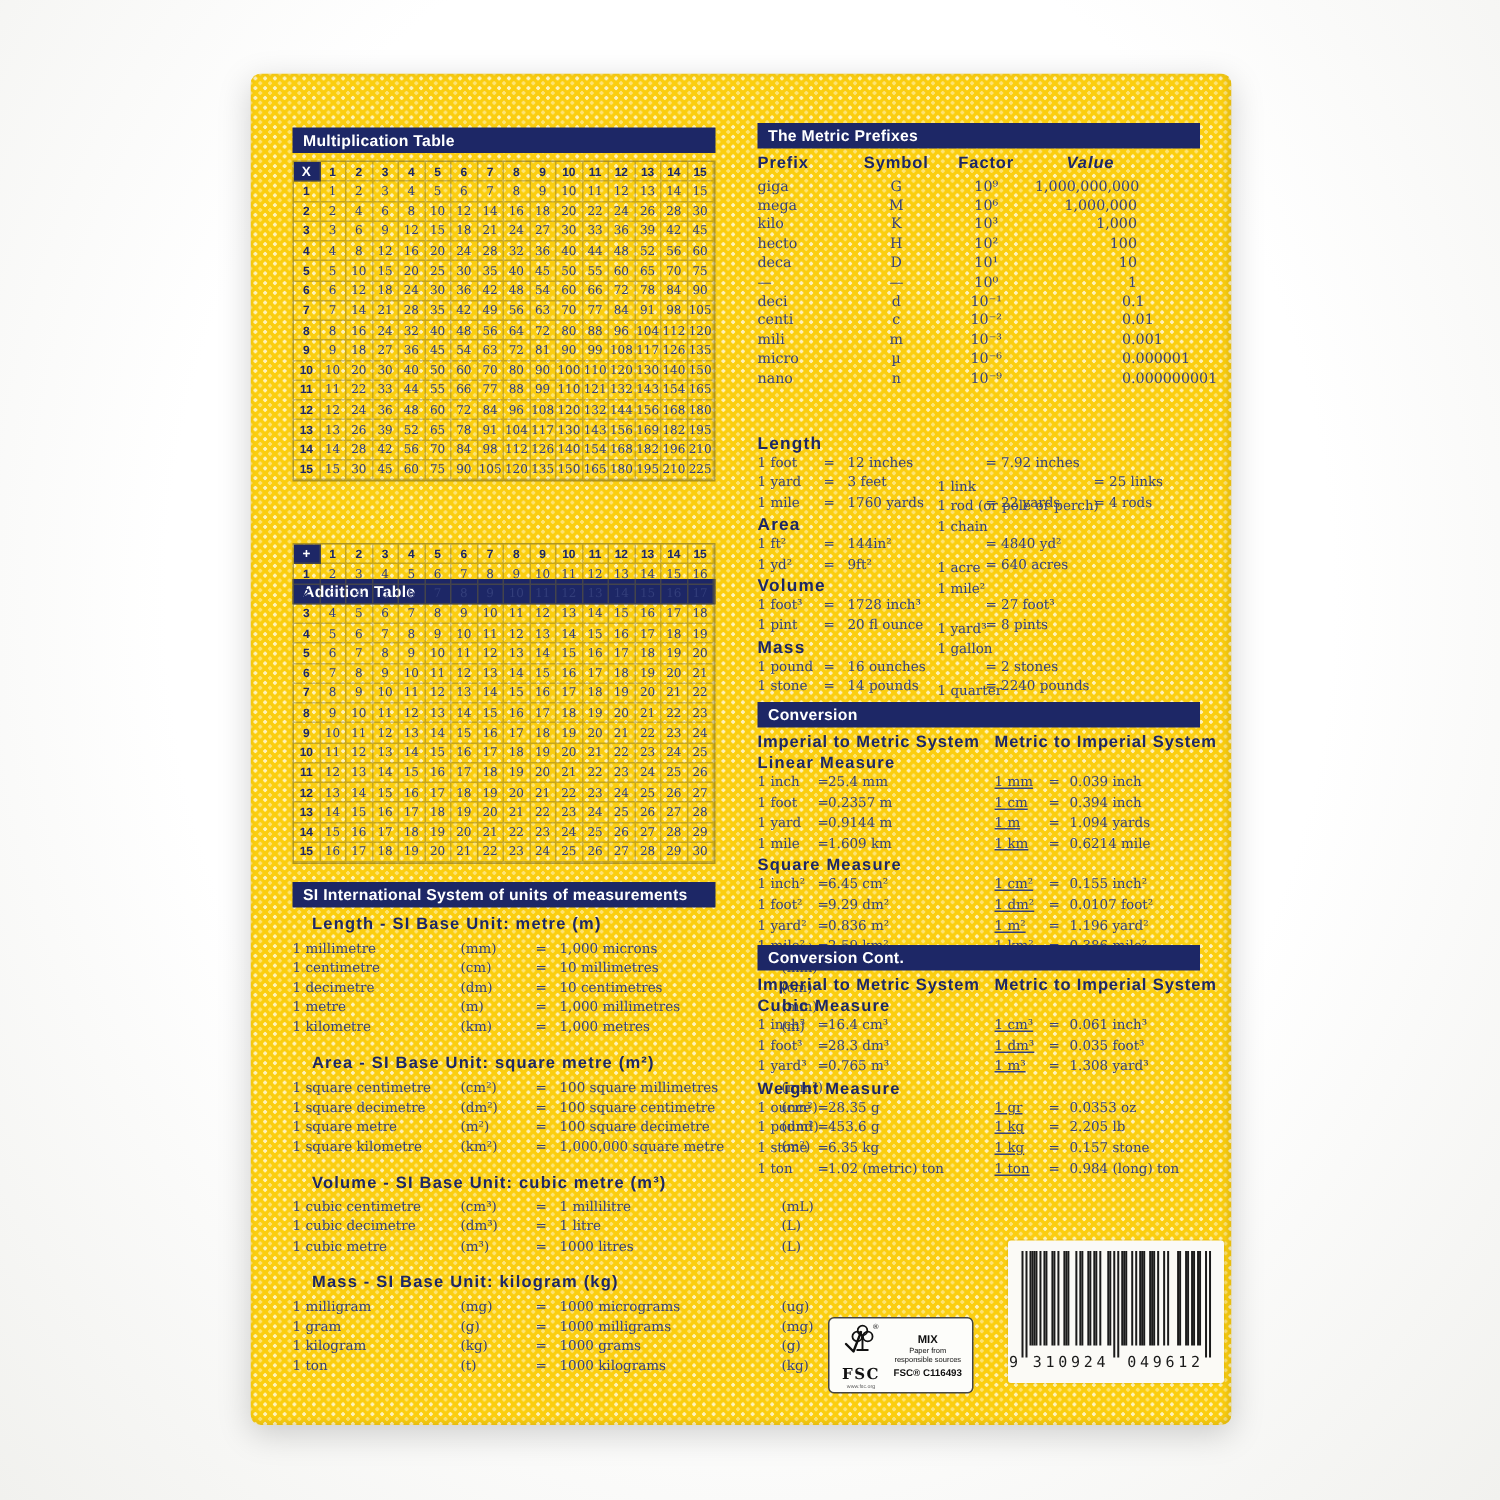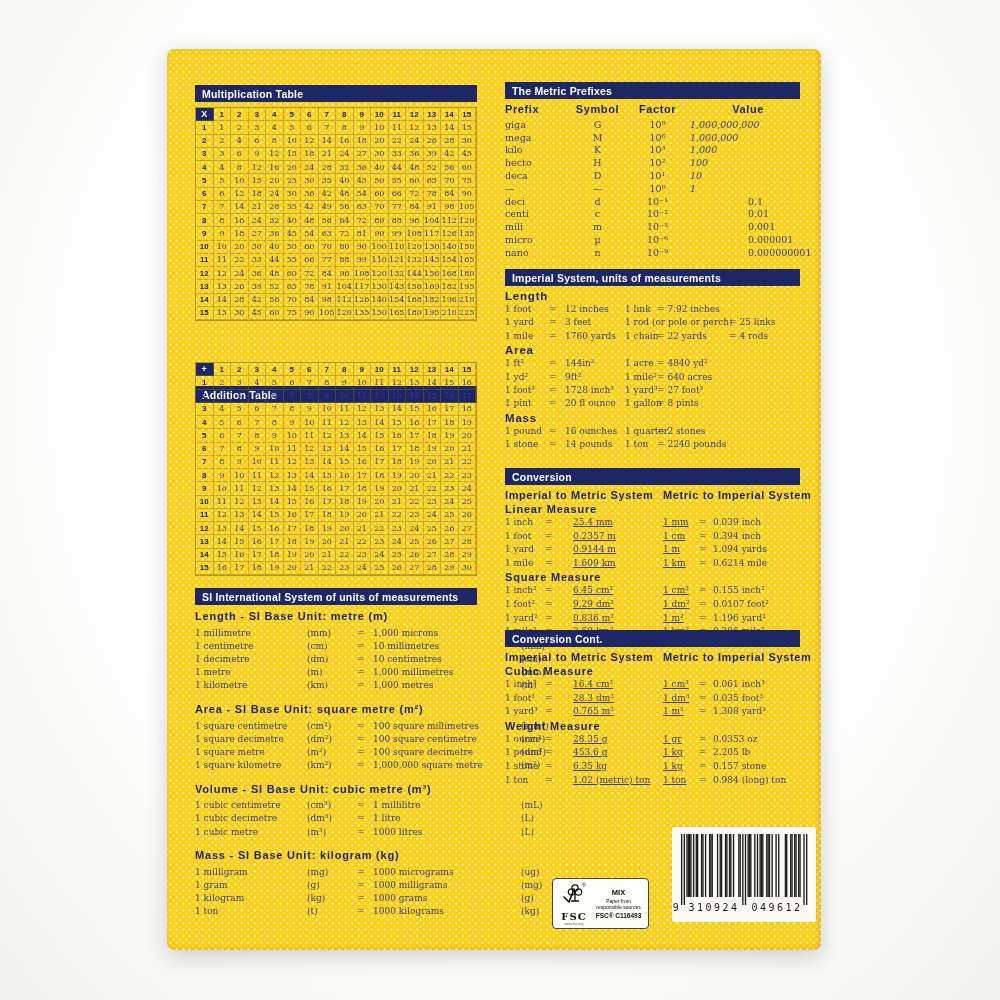--- a/index.html
+++ b/index.html
@@ -33,48 +33,48 @@
   }
   .grid .c{
     border-right:1px solid rgba(125,110,40,.42);
     border-bottom:1px solid rgba(125,110,40,.42);
     display:flex;align-items:center;justify-content:center;
     font:8px "DejaVu Serif",serif;color:#333e7a;overflow:hidden;
   }
   .grid .h{font:bold 8px "Liberation Sans",sans-serif;color:#1d2766;}
   .grid .corner{background:#1d2766;color:#fff;font:bold 9px "Liberation Sans",sans-serif;}
   
-  .si-h{font:bold 11px "Liberation Sans",sans-serif;color:#1d2766;letter-spacing:.8px;margin:11px 0 4px 0;}
+  .si-h{font:bold 11px "Liberation Sans",sans-serif;color:#1d2766;letter-spacing:.8px;margin:11px 0 4px 13px;}
   .si-h.first{margin-top:0;}
   .si-row{display:grid;grid-template-columns:112px 50px 16px 148px 1fr;height:13.2px;align-items:center;}
   .si-row span{font:9px "DejaVu Serif",serif;color:#39437c;white-space:nowrap;}
   
   .p-head{display:grid;grid-template-columns:65px 55px 65px 1fr;}
   .p-head span{font:bold 11px "Liberation Sans",sans-serif;color:#1d2766;letter-spacing:.6px;}
   .p-head .s2{text-align:center}.p-head .s3{text-align:center}
-  .p-head .s4{text-align:right;padding-right:36px;}
+  .p-head .s4{text-align:center;padding-right:36px;font-style:italic;}
   .p-row{display:grid;grid-template-columns:65px 55px 65px 1fr;height:12.8px;align-items:center;}
   .p-row span{font:9.5px "DejaVu Serif",serif;color:#39437c;white-space:nowrap;}
   .p-row .s2,.p-row .s3{text-align:center;}
-  .p-row .v-int{display:block;padding-right:42px;font-style:italic;}
+  .p-row .v-int{display:block;text-align:right;padding-right:42px;}
   .p-row .v-dec{display:block;padding-left:58px;}
   
   .imp-g{font:bold 11.5px "Liberation Sans",sans-serif;color:#1d2766;letter-spacing:.8px;height:14px;}
   .imp-row{position:relative;height:13.4px;}
   .imp-row span{position:absolute;top:0;font:9px "DejaVu Serif",serif;color:#39437c;white-space:nowrap;}
   .imp-a{left:0;} .imp-eq{left:44px;} .imp-av{left:60px;}
-  .imp-b{left:120px;} .imp-bv{left:152px;} .imp-c{left:224px;}
+  .imp-b{left:120px;margin-top:16px;} .imp-bv{left:152px;} .imp-c{left:224px;}
   
   .conv-heads{position:relative;height:14px;}
   .conv-heads span{position:absolute;top:0;font:bold 11px "Liberation Sans",sans-serif;color:#1d2766;letter-spacing:.6px;white-space:nowrap;}
   .conv-heads .rh{left:158px;}
   .conv-g{font:bold 11px "Liberation Sans",sans-serif;color:#1d2766;letter-spacing:.8px;height:14px;}
   .conv-row{position:relative;height:13.6px;}
   .conv-row span{position:absolute;top:0;font:9px "DejaVu Serif",serif;color:#39437c;white-space:nowrap;}
-  .cl{left:0;} .cleq{left:40px;} .clv{left:68px;text-decoration:underline;}
+  .cl{left:0;} .cleq{left:40px;} .clv{left:47px;}
   .cr{left:158px;text-decoration:underline;} .creq{left:194px;} .crv{left:208px;}
   
   #fsc-box{
     position:absolute;left:385px;top:829px;width:97px;height:51px;background:#fdfdfa;
     border:1px solid #444;border-radius:4px;display:flex;align-items:center;box-sizing:border-box;padding:2px 3px;
   }
   .fsc-left{width:36px;text-align:center;color:#111;}
   .fsc-acro{font:bold 10px "DejaVu Serif",serif;letter-spacing:1px;margin-top:-1px;}
   .fsc-url{font:3.5px "Liberation Sans",sans-serif;color:#555;}
   .fsc-right{flex:1;text-align:center;color:#111;}
@@ -830,23 +830,20 @@
       <div class="p-row">
         <span class="s1">nano</span>
         <span class="s2">n</span>
         <span class="s3">10⁻⁹</span>
         <span class="s4">
           <span class="v-dec">0.000000001</span>
         </span>
       </div>
     </div>
 
-  <div class="bar" style="left:338px;top:220px;width:295px;">
-    <span>Imperial System, units of measurements</span>
-  </div>
   <div id="imperial-content" style="position:absolute;left:338px;top:241px;width:295px;">
       <div class="imp-g">Length</div>
       <div class="imp-row">
         <span class="imp-a">1 foot</span>
         <span class="imp-eq">=</span>
         <span class="imp-av">12 inches</span>
         <span class="imp-b">1 link</span>
         <span class="imp-bv">= 7.92 inches</span>
       </div>
       <div class="imp-row">
@@ -872,20 +869,21 @@
         <span class="imp-b">1 acre</span>
         <span class="imp-bv">= 4840 yd²</span>
       </div>
       <div class="imp-row">
         <span class="imp-a">1 yd²</span>
         <span class="imp-eq">=</span>
         <span class="imp-av">9ft²</span>
         <span class="imp-b">1 mile²</span>
         <span class="imp-bv">= 640 acres</span>
       </div>
+      <div class="imp-g">Volume</div>
       <div class="imp-row">
         <span class="imp-a">1 foot³</span>
         <span class="imp-eq">=</span>
         <span class="imp-av">1728 inch³</span>
         <span class="imp-b">1 yard³</span>
         <span class="imp-bv">= 27 foot³</span>
       </div>
       <div class="imp-row">
         <span class="imp-a">1 pint</span>
         <span class="imp-eq">=</span>

